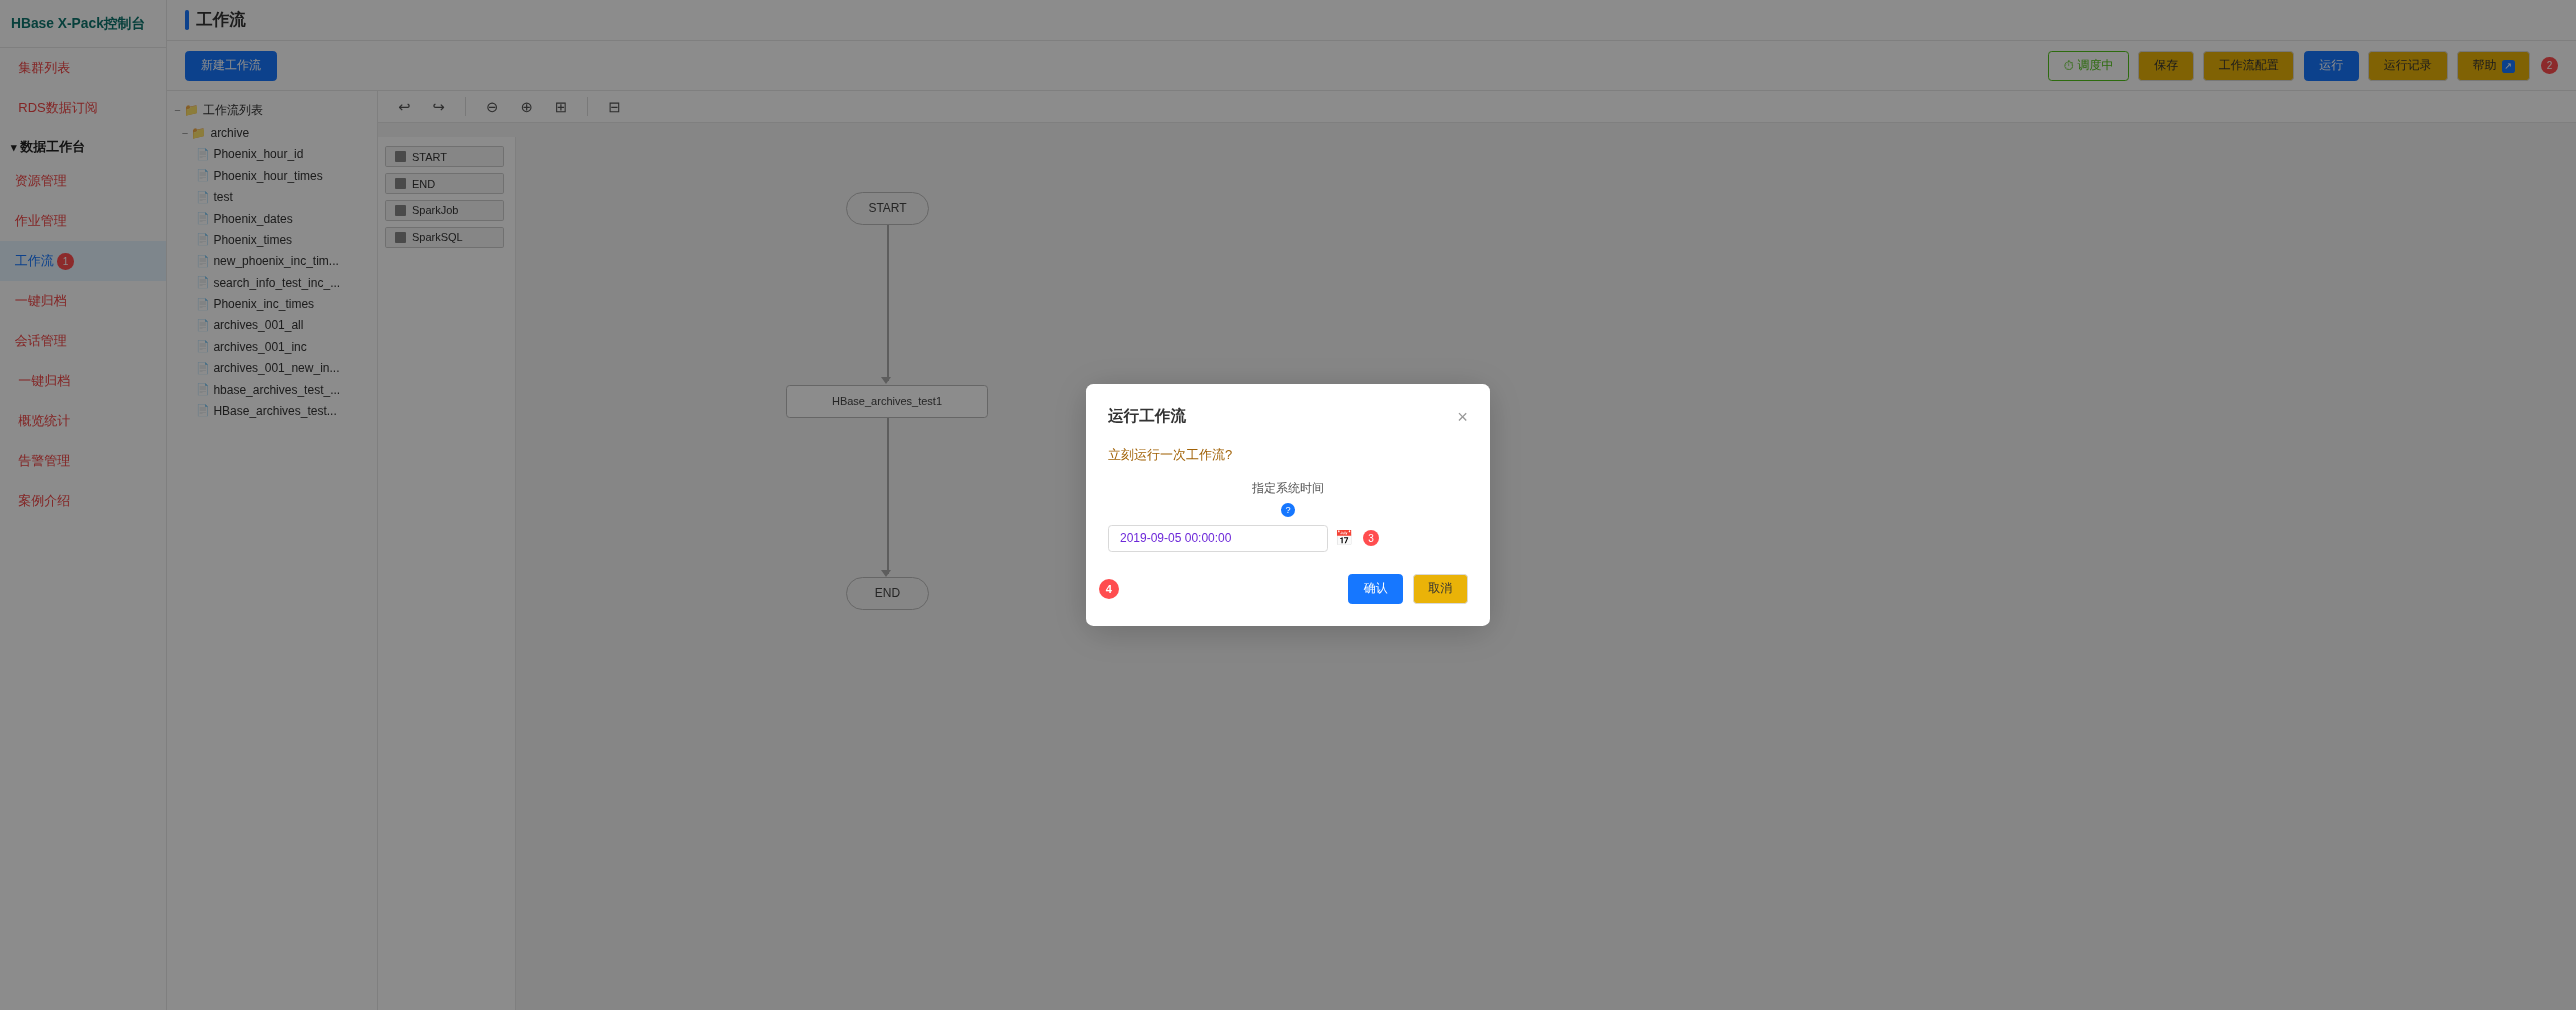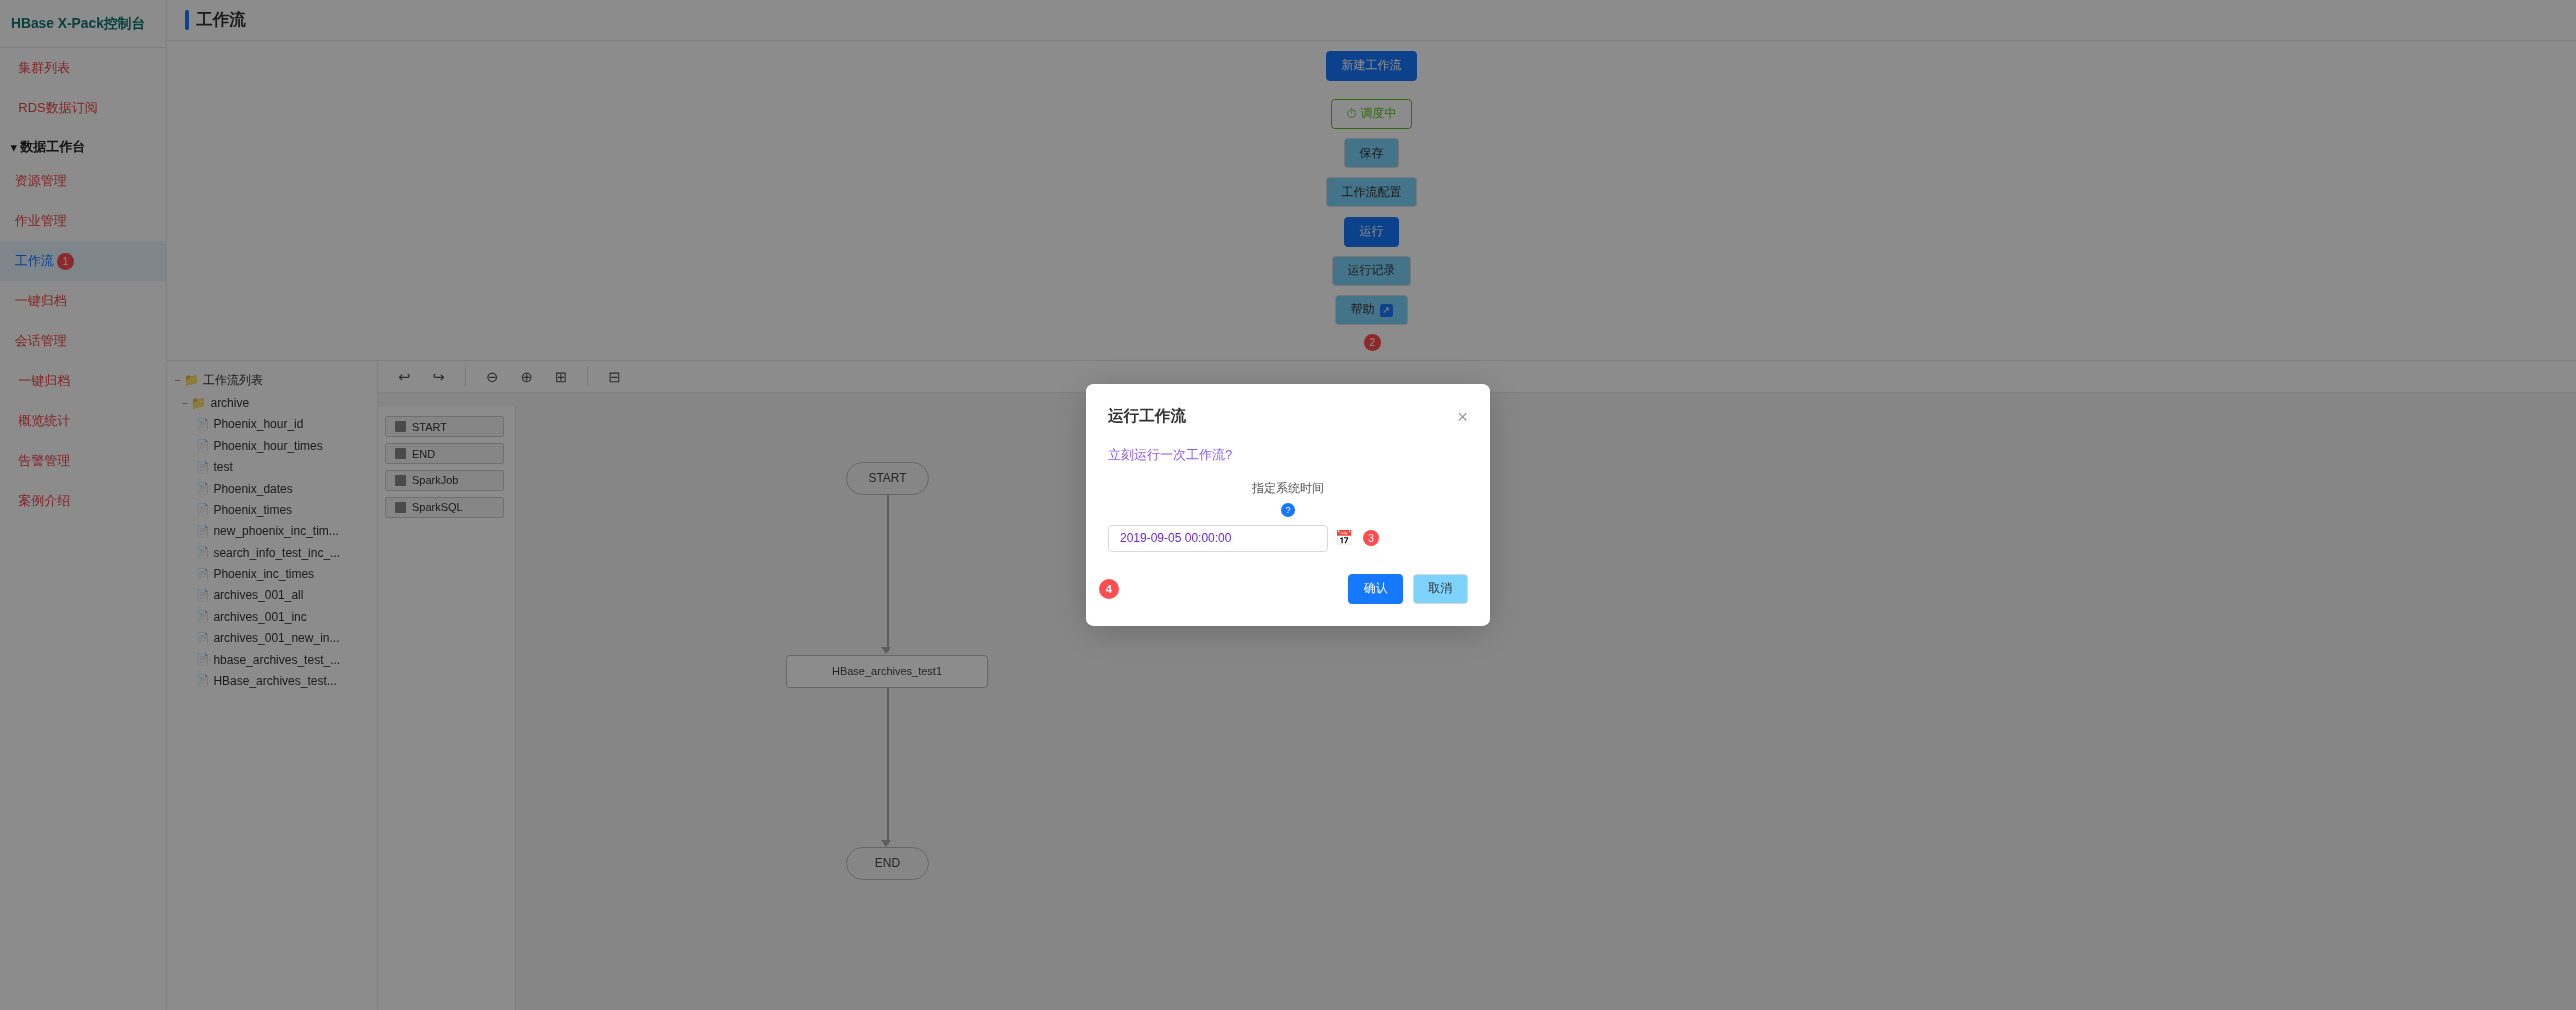--- a/index.html
+++ b/index.html
@@ -16,24 +16,24 @@
     
     .main { flex: 1; display: flex; flex-direction: column; overflow: hidden; }
 
     
     .header { background: #fff; padding: 9.2px 18.3px; border-bottom: 0.9px solid #e8e8e8; display: flex; align-items: center; gap: 14.7px; flex-shrink: 0; }
     .header-title-bar { display: flex; align-items: center; gap: 7.3px; }
     .header-accent { width: 3.7px; height: 20px; background: #1677ff; border-radius: 1.8px; }
     .header-title { font-size: 16.5px; font-weight: 600; color: #333; }
 
     
-    .toolbar-row { background: #fff; padding: 9.2px 18.3px; border-bottom: 0.9px solid #e8e8e8; display: flex; align-items: center; gap: 9.2px; flex-shrink: 0; flex-direction: column; }
+    .toolbar-row { background: #fff; padding: 9.2px 18.3px; border-bottom: 0.9px solid #e8e8e8; display: flex; align-items: center; gap: 9.2px; flex-shrink: 0; }
     .btn { padding: 5.5px 14.7px; border-radius: 3.7px; cursor: pointer; font-size: 12px; border: 0.9px solid transparent; }
     .btn-primary { background: #1677ff; color: #fff; border-color: #1677ff; }
-    .btn-default { background: #7dd3fc; color: #333; border-color: #d9d9d9; }
+    .btn-default { background: #eab308; color: #333; border-color: #d9d9d9; }
     .btn-success-outline { background: #fff; color: #52c41a; border-color: #52c41a; display: flex; align-items: center; gap: 3.7px; }
     .badge-red { background: #ff4d4f; color: #fff; border-radius: 50%; width: 16.5px; height: 16.5px; display: inline-flex; align-items: center; justify-content: center; font-size: 10px; margin-left: 1.8px; flex-shrink: 0; }
 
     
     .content-area { flex: 1; display: flex; overflow: hidden; }
 
     
     .tree-panel { width: 211px; background: #fff; border-right: 0.9px solid #e8e8e8; overflow-y: auto; flex-shrink: 0; padding: 7.3px 0; }
     .tree-node { display: flex; align-items: center; gap: 3.7px; padding: 3.7px 7.3px; cursor: pointer; color: #333; font-size: 12px; white-space: nowrap; overflow: hidden; text-overflow: ellipsis; }
     .tree-icon { font-size: 11px; color: #888; flex-shrink: 0; }
@@ -49,21 +49,21 @@
     .canvas-toolbar-btn { background: none; border: none; cursor: pointer; font-size: 14.7px; color: #555; padding: 1.8px 5.5px; border-radius: 2.8px; }
     .divider-v { width: 0.9px; height: 18.3px; background: #ddd; margin: 0 3.7px; }
 
     
     .modal-overlay { position: fixed; top: 0; left: 0; right: 0; bottom: 0; background: rgba(0,0,0,0.45); display: flex; align-items: center; justify-content: center; z-index: 1000; }
     .modal { background: #fff; border-radius: 7.3px; width: 404px; padding: 22px; box-shadow: 0 5.5px 37px rgba(0,0,0,0.2); position: relative; }
     .modal-header { display: flex; align-items: center; justify-content: space-between; margin-bottom: 18.3px; }
     .modal-title { font-size: 15.6px; font-weight: 600; color: #333; text-align: right; }
     .modal-close { background: none; border: none; font-size: 18.3px; color: #999; cursor: pointer; line-height: 1; }
     .modal-body { }
-    .modal-question { font-size: 13px; color: #8b5cf6; margin-bottom: 16.5px; }
+    .modal-question { font-size: 13px; color: #a16207; margin-bottom: 16.5px; }
     .modal-field-label { font-size: 12px; color: #555; margin-bottom: 7.3px; display: flex; align-items: center; gap: 5.5px; flex-direction: column; }
     .help-icon { width: 14.7px; height: 14.7px; background: #1677ff; border-radius: 50%; color: #fff; font-size: 9.2px; display: inline-flex; align-items: center; justify-content: center; cursor: pointer; flex-shrink: 0; }
     .date-input-row { display: flex; align-items: center; gap: 7.3px; }
     .date-input { border: 0.9px solid #d9d9d9; border-radius: 3.7px; padding: 5.5px 11px; font-size: 12px; color: #6d28d9; width: 220px; outline: none; }
     .cal-icon { font-size: 14.7px; color: #999; cursor: pointer; }
     .modal-footer { margin-top: 22px; display: flex; align-items: center; justify-content: flex-end; gap: 9.2px; position: relative; }
     .step-badge { position: absolute; left: -9.2px; background: #ff4d4f; color: #fff; border-radius: 50%; width: 20px; height: 20px; display: flex; align-items: center; justify-content: center; font-size: 11px; font-weight: bold; }
     .node-item { display: flex; align-items: center; gap: 5.5px; background: #f5f5f5; border: 0.9px solid #ccc; padding: 3.7px 9.2px; font-size: 11px; color: #333; cursor: pointer; width: 119px; border-radius: 1.8px; }
     .node-item-icon { width: 11px; height: 11px; background: #999; border-radius: 0.9px; flex-shrink: 0; }
   </style>

